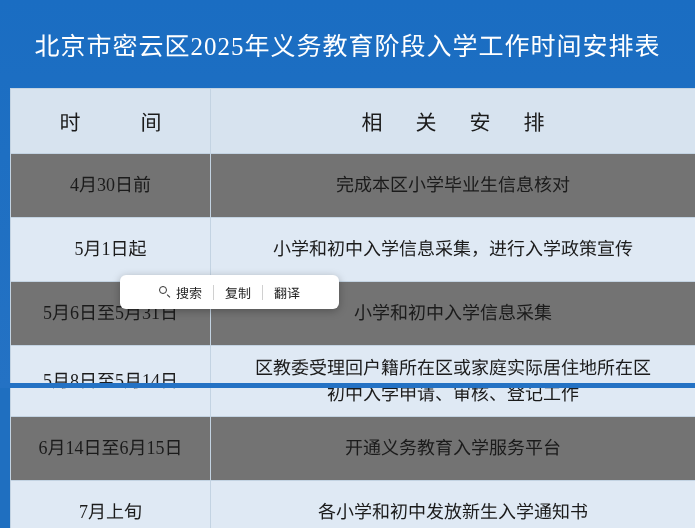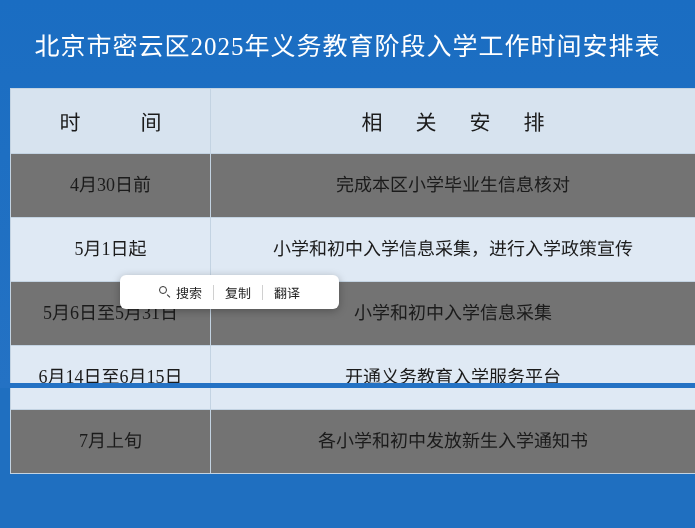--- a/index.html
+++ b/index.html
@@ -176,20 +176,27 @@
         <tr>
           <td>5月1日起</td>
           <td>
             <span class="td-line">小学和初中入学信息采集，进行入学政策宣传</span>
           </td>
         </tr>
         <tr>
           <td>5月6日至5月31日</td>
           <td>
             <span class="td-line">小学和初中入学信息采集</span>
+          </td>
+        </tr>
+        <tr>
+          <td class="tall">5月8日至5月14日</td>
+          <td class="tall">
+            <span class="td-line">区教委受理回户籍所在区或家庭实际居住地所在区</span>
+            <span class="td-line">初中入学申请、审核、登记工作</span>
           </td>
         </tr>
         <tr>
           <td>6月14日至6月15日</td>
           <td>
             <span class="td-line">开通义务教育入学服务平台</span>
           </td>
         </tr>
         <tr>
           <td>7月上旬</td>

